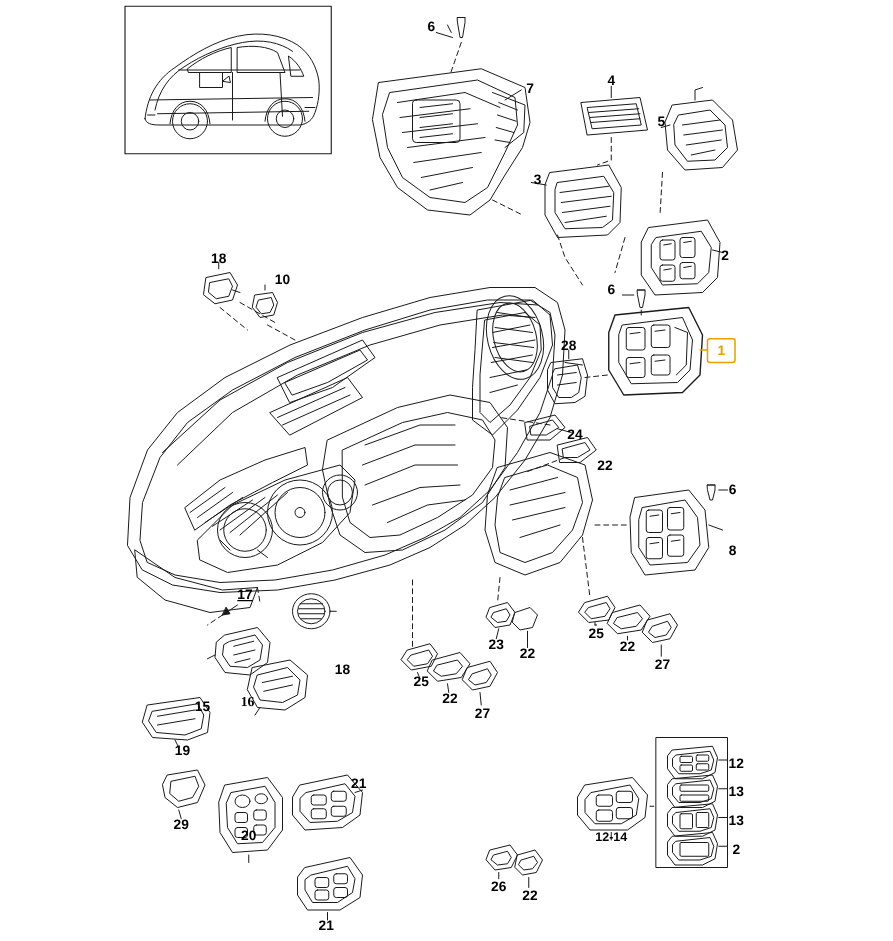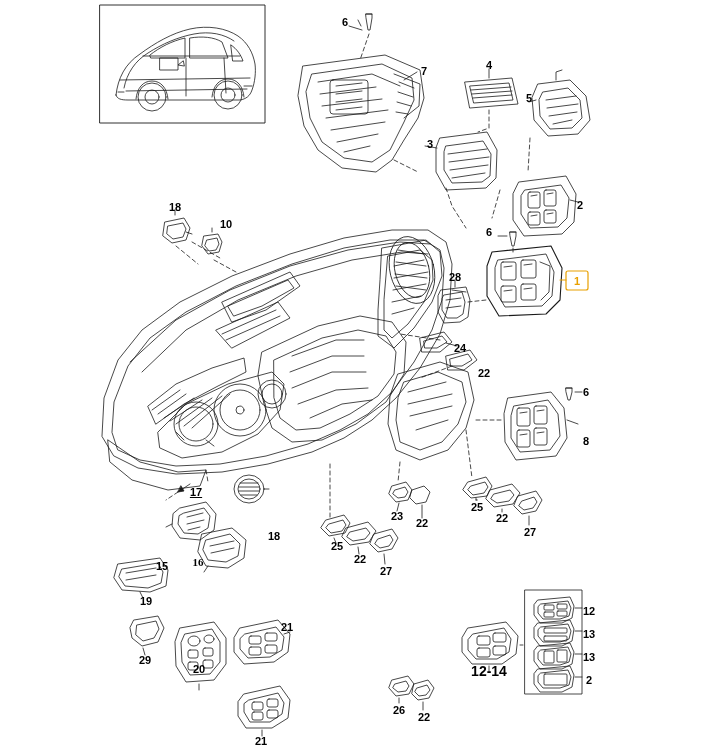--- a/index.html
+++ b/index.html
@@ -28,21 +28,21 @@
     color: #000000;
     line-height: 12px;
     white-space: nowrap;
     transform: translate(-50%, -50%);
     pointer-events: none;
   }
   .callout.highlight {
     color: #e8a000;
   }
   .callout.small {
-    font-size: 14px;
+    font-size: 10px;
   }
 </style>
 </head>
 <body>
 
 <div>
   <svg id="diagram" viewBox="0 0 714 753" xmlns="http://www.w3.org/2000/svg">
     <rect x="0" y="0" width="714" height="753" fill="#ffffff"></rect>
 
     <g stroke="#1a1a1a" fill="none" stroke-width="0.8" stroke-linejoin="round" stroke-linecap="round">
@@ -506,21 +506,21 @@
     <span class="callout" style="left:580px; top:205px;">2</span>
     <span class="callout" style="left:489px; top:232px;">6</span>
     <span class="callout highlight" style="left:577px; top:281px;">1</span>
     <span class="callout" style="left:175px; top:207px;">18</span>
     <span class="callout" style="left:212px; top:224px;margin-left:14px;">10</span>
     <span class="callout" style="left:455px; top:277px;">28</span>
     <span class="callout" style="left:460px; top:348px;">24</span>
     <span class="callout" style="left:484px; top:373px;">22</span>
     <span class="callout" style="left:586px; top:392px;">6</span>
     <span class="callout" style="left:586px; top:441px;">8</span>
-    <span class="callout" style="left:196px; top:492px;text-decoration:underline;">17</span>
+    <span class="callout" style="left:196px; top:476px;text-decoration:underline;">17</span>
     <span class="callout" style="left:274px; top:489px;margin-top:47px;">18</span>
     <span class="callout" style="left:162px; top:527px;margin-top:39px;">15</span>
     <span class="callout" style="left:198px; top:562px;font-family:Liberation Serif, serif;">16</span>
     <span class="callout" style="left:397px; top:516px;text-align:center;">23</span>
     <span class="callout" style="left:422px; top:523px;">22</span>
     <span class="callout" style="left:477px; top:507px;">25</span>
     <span class="callout" style="left:502px; top:518px;">22</span>
     <span class="callout" style="left:530px; top:532px;">27</span>
     <span class="callout" style="left:337px; top:546px;">25</span>
     <span class="callout" style="left:360px; top:559px;">22</span>

